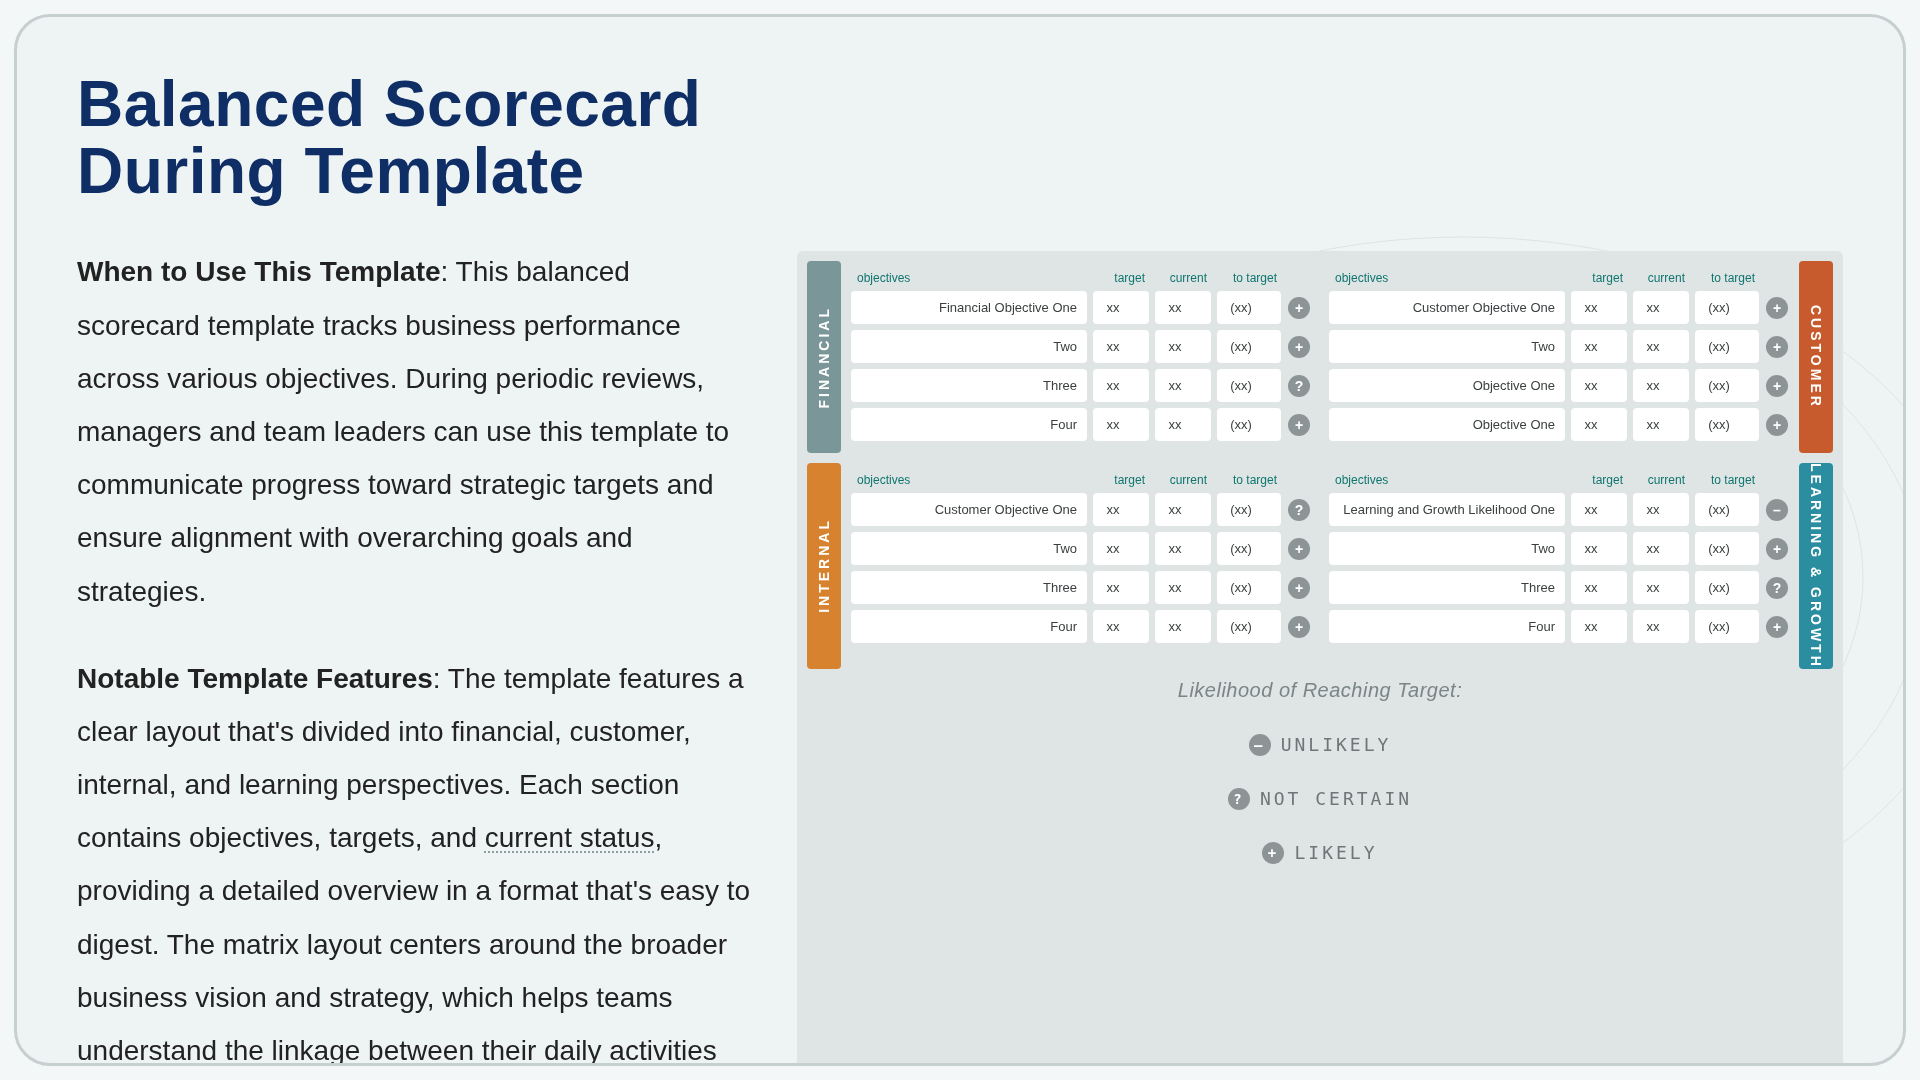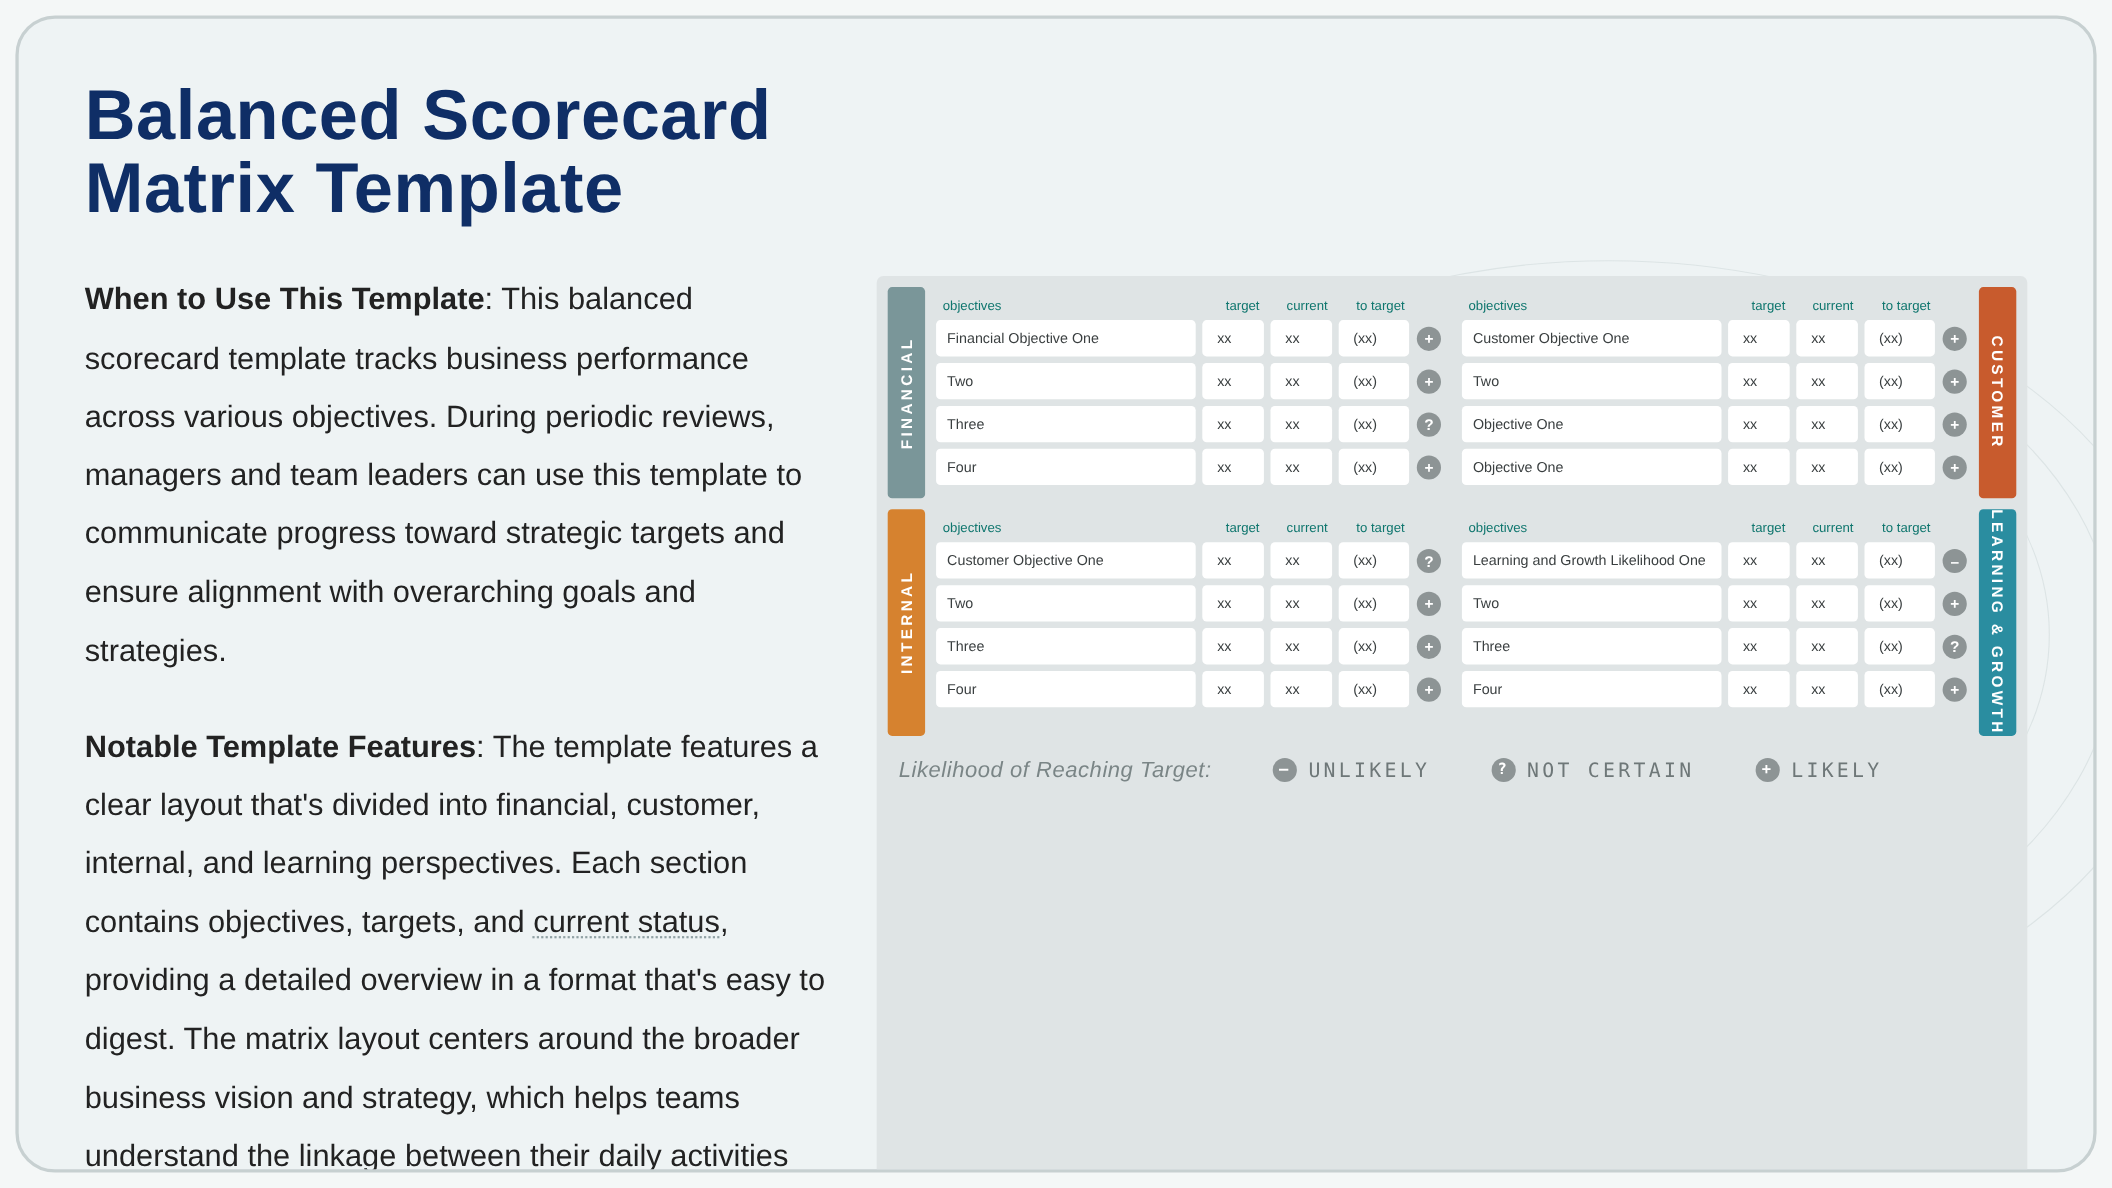--- a/index.html
+++ b/index.html
@@ -65,31 +65,31 @@
   .thead { padding: 4px 4px 6px 6px; color: #0f766e; font-size: 12px; }
   .thead div:first-child { text-align: left; }
   .thead div { text-align: right; }
 
   .row { margin-bottom: 6px; }
   .cell {
     background: #fff; border-radius: 4px; padding: 9px 10px;
     font-size: 13px; color: #3a3f40;
   }
   .cell.center { text-align: center; padding-left: 4px; padding-right: 20px; }
-  .obj { text-align: left; }
+  .obj { text-align: right; }
   .status {
     width: 22px; height: 22px; border-radius: 50%;
     background: #8d9495; color: #fff; font-weight: 800; font-size: 14px;
     display: inline-flex; align-items: center; justify-content: center;
     justify-self: center;
   }
   .legend {
-    margin-top: 14px; padding: 6px 10px 0 10px;
-    display: flex; align-items: center; gap: 56px;
-    color: #6e7778; font-size: 18px; letter-spacing: 3px;
+    margin-top: 4px; padding: 6px 10px 0 10px;
+    display: flex; align-items: center; gap: 32px;
+    color: #6e7778; font-size: 18px; letter-spacing: 3px; flex-direction: column;
   }
   .legend .lead { letter-spacing: 0.5px; color: #7a8586; font-style: italic; font-size: 20px; }
   .legend .item { display: flex; align-items: center; gap: 10px; text-transform: uppercase; font-family: Consolas, monospace; }
 
   
   .lab-financial { background: #7a9699; }
   .lab-internal  { background: #d6822f; }
   .lab-customer  { background: #c85b2d; }
   .lab-growth    { background: #2a8da0; }
 </style>
@@ -106,21 +106,21 @@
       <ellipse cx="760" cy="490" rx="400" ry="270"></ellipse>
       <ellipse cx="740" cy="480" rx="360" ry="240"></ellipse>
       <ellipse cx="720" cy="470" rx="320" ry="210"></ellipse>
       <ellipse cx="700" cy="460" rx="280" ry="180"></ellipse>
       <ellipse cx="680" cy="450" rx="240" ry="150"></ellipse>
       <ellipse cx="660" cy="440" rx="200" ry="120"></ellipse>
     </g>
   </svg>
 
   <div class="left">
-    <h1>Balanced Scorecard Matrix Template</h1>
+    <h1>Balanced Scorecard During Template</h1>
 
     <div class="prose">
       <p>
         <b>When to Use This Template</b><span>: This balanced scorecard template tracks business performance across various objectives. During periodic reviews, managers and team leaders can use this template to communicate progress toward strategic targets and ensure alignment with overarching goals and strategies.</span>
       </p>
       <p>
         <b>Notable Template Features</b><span>: The template features a clear layout that's divided into financial, customer, internal, and learning perspectives. Each section contains objectives, targets, and </span><span class="dotu">current status</span><span>, providing a detailed overview in a format that's easy to digest. The matrix layout centers around the broader business vision and strategy, which helps teams understand the linkage between their daily activities and the company's goals.</span>
       </p>
     </div>
   </div>

